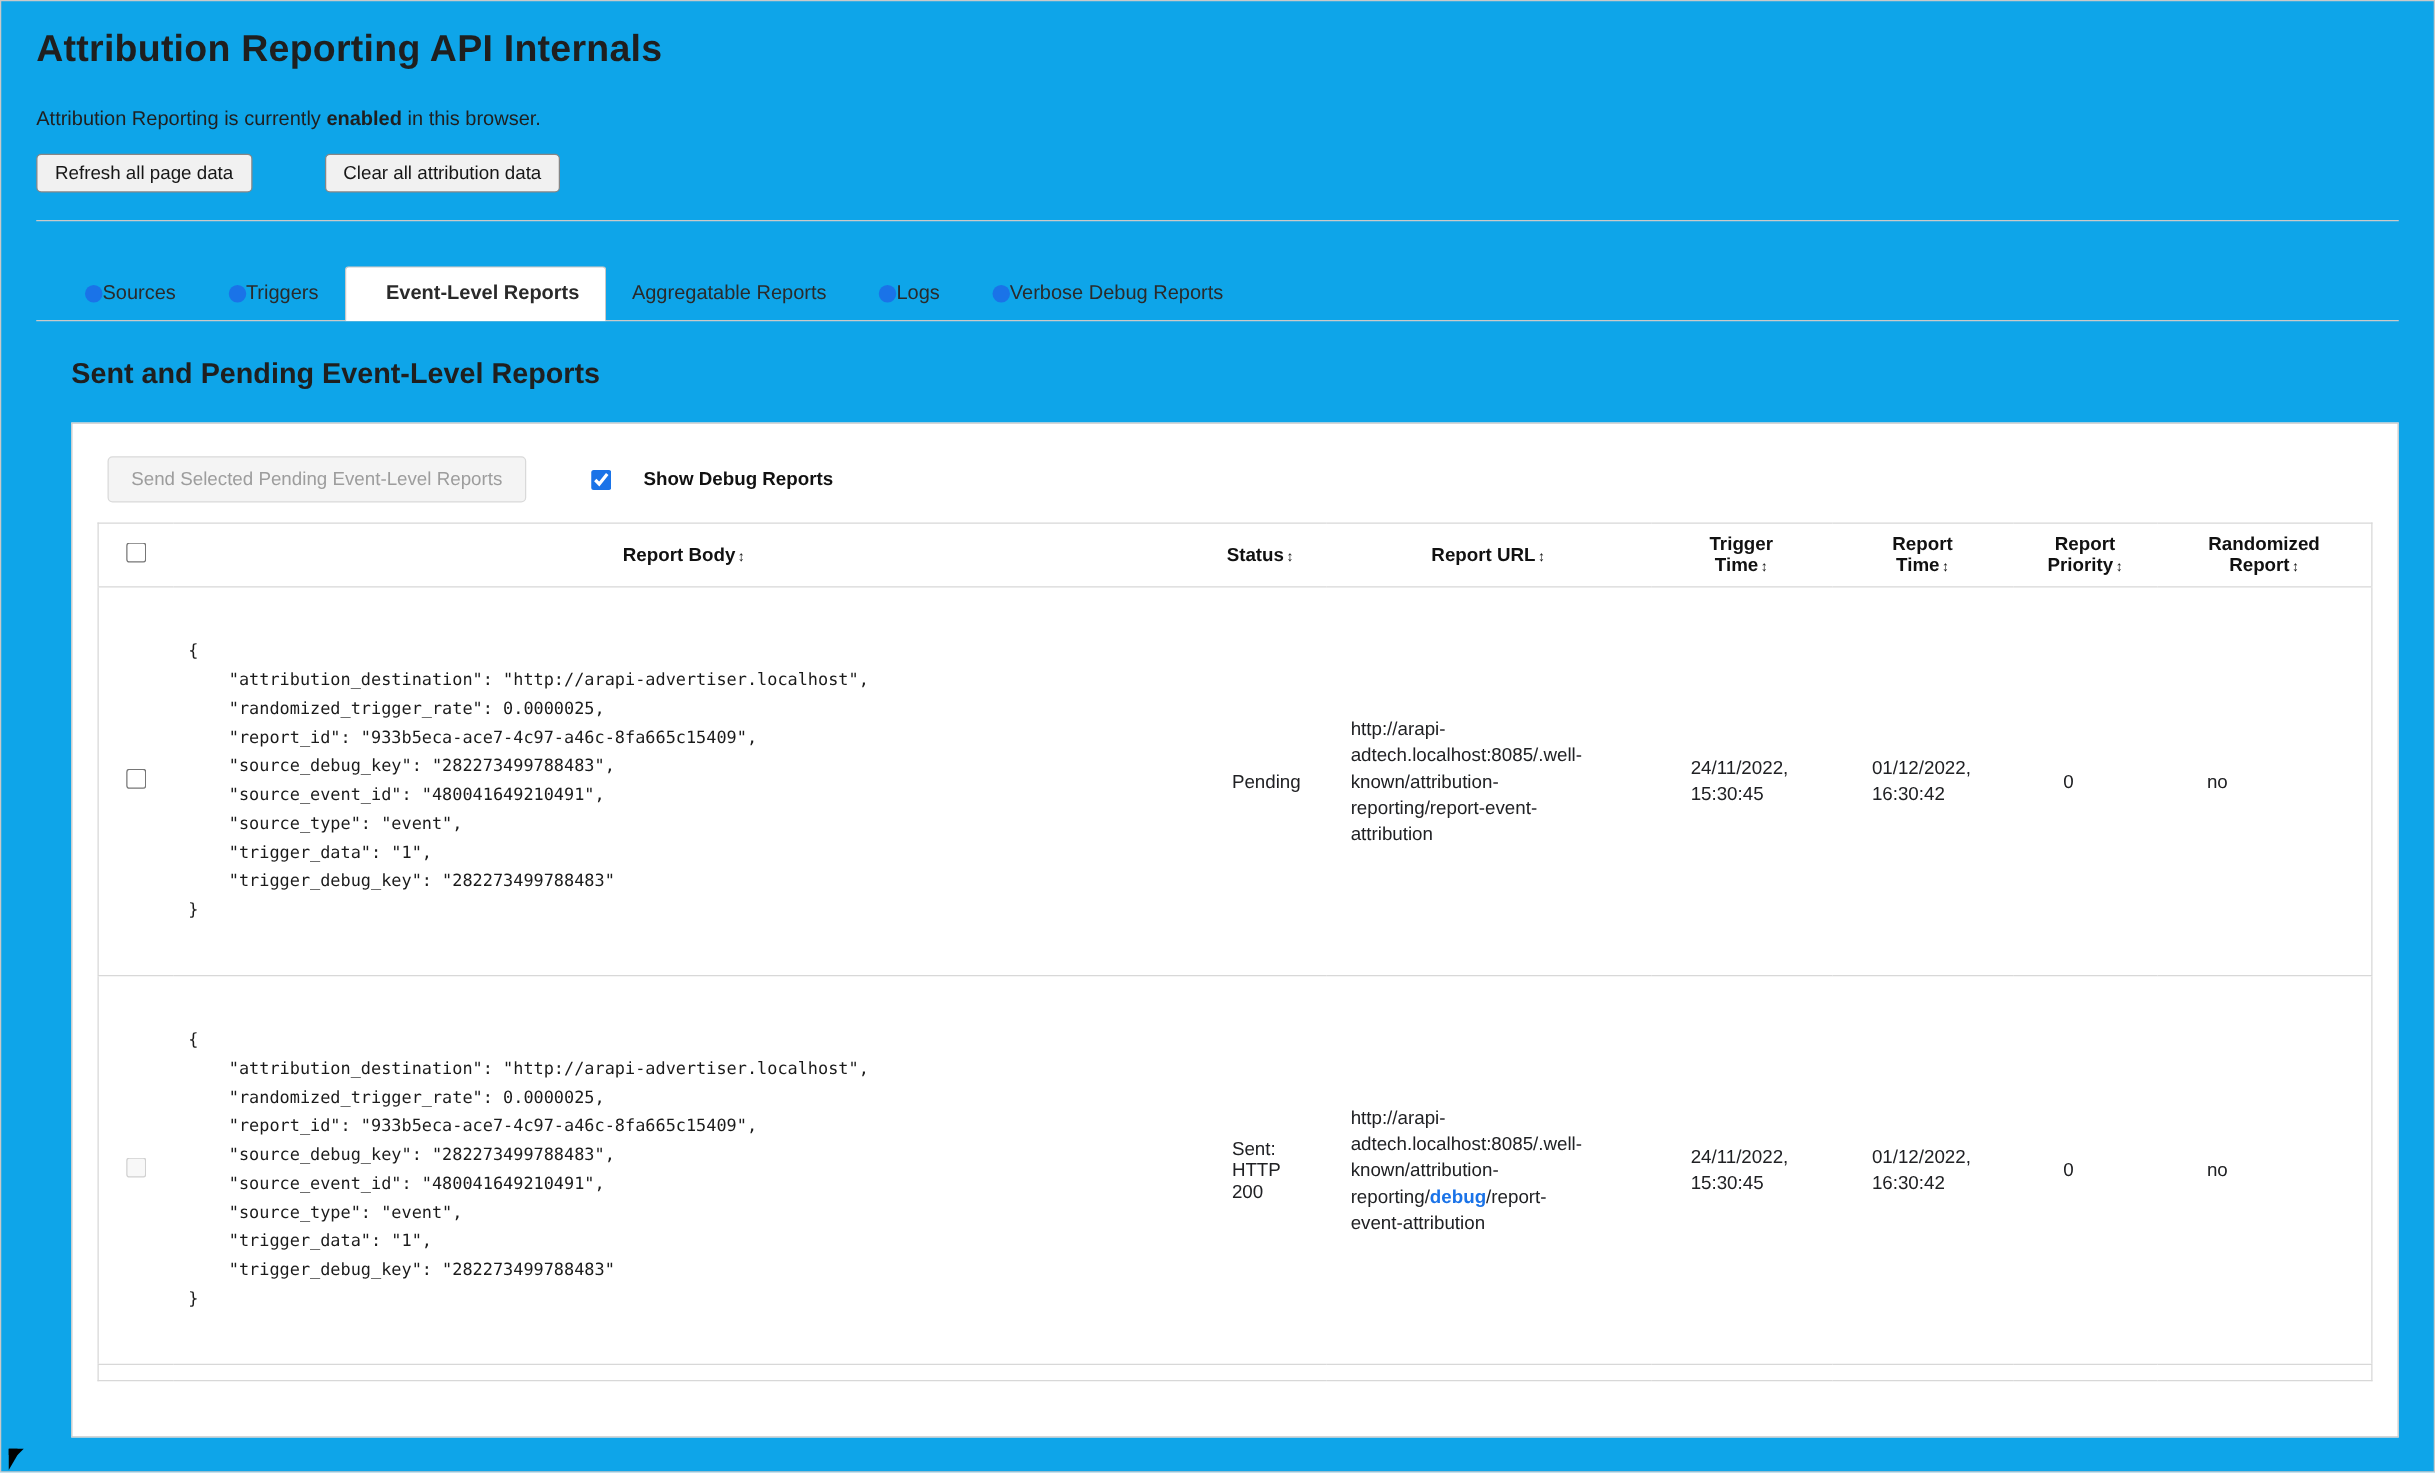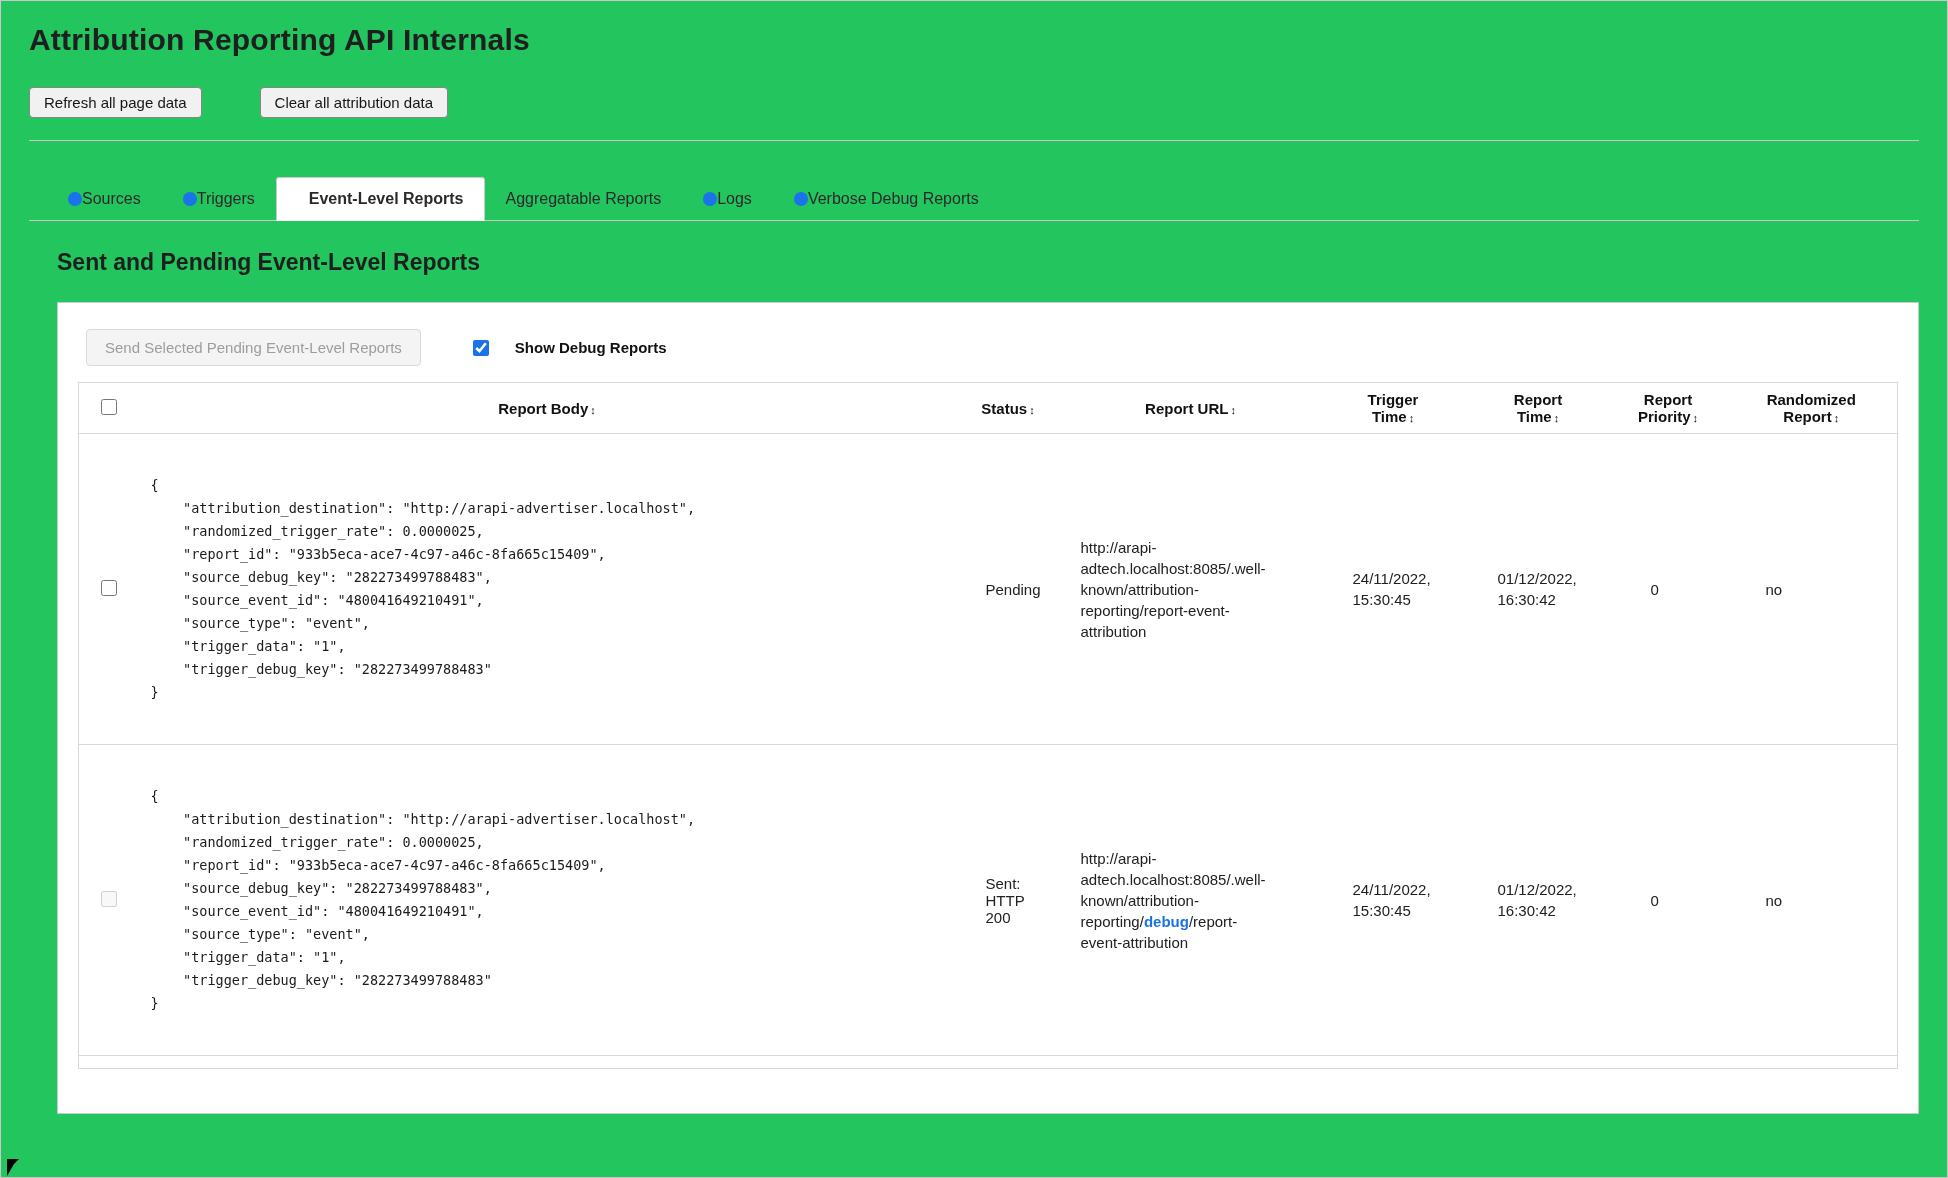--- a/index.html
+++ b/index.html
@@ -8,21 +8,21 @@
     width: 1948px; height: 1178px;
     font-family: "Liberation Sans", sans-serif;
     color: #202124;
     position: relative;
   }
   .frame {
     width: 1948px; height: 1178px;
     border: 1px solid #c9c9c9;
     padding: 22px 28px 0 28px;
     overflow: hidden;
-    background: #22c55e;
+    background: #0ea5e9;
   }
   h1.page-title {
     font-size: 30px; font-weight: bold; color: #1f1f1f;
     margin-bottom: 30px; letter-spacing: .2px;
   }
   .status-line { font-size: 16px; color: #1f1f1f; margin-bottom: 18px; }
   .status-line b { font-weight: bold; }
   .button-row { display: flex; gap: 58px; margin-bottom: 22px; }
   .button-row button {
     font-family: "Liberation Sans", sans-serif;
@@ -136,20 +136,21 @@
     border-top: 5px solid #000;
   }
 </style>
 </head>
 <body>
 
 <div class="frame">
 
   <h1 class="page-title">Attribution Reporting API Internals</h1>
 
+  <p class="status-line"><span>Attribution Reporting is currently </span><b>enabled</b><span> in this browser.</span></p>
 
   <div class="button-row">
     <button>Refresh all page data</button>
     <button>Clear all attribution data</button>
   </div>
 
   <hr class="divider">
 
   <div class="tabs">
     <div class="tab">

